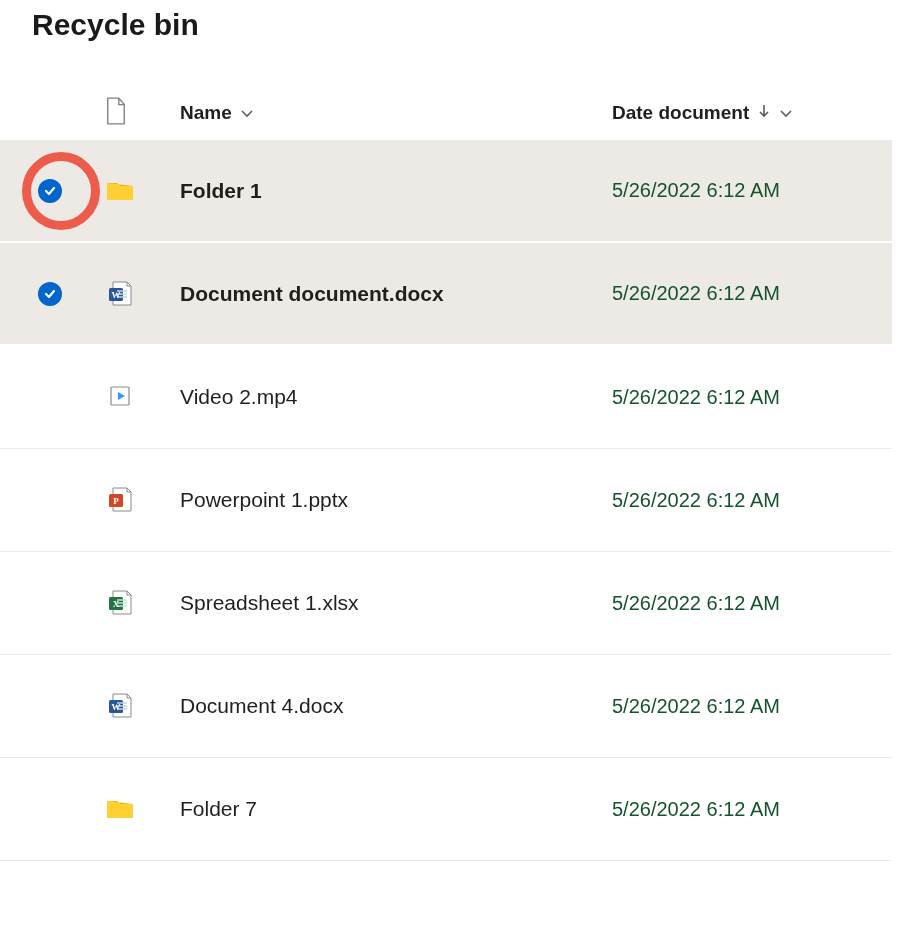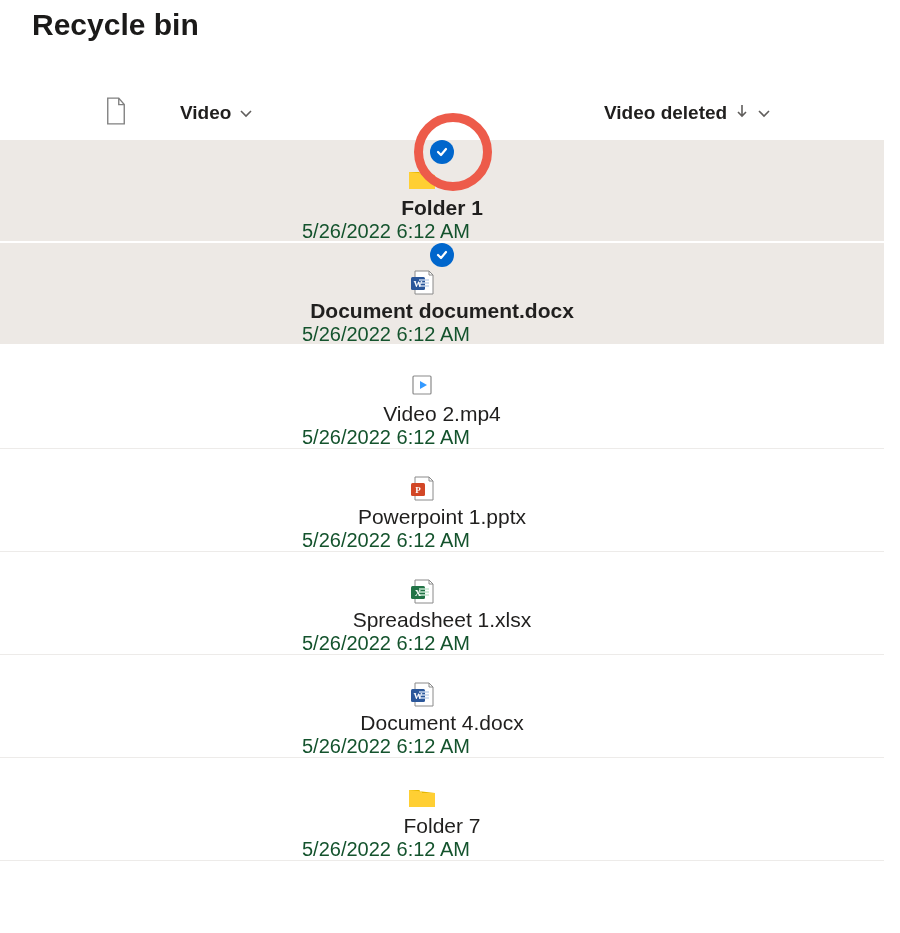--- a/index.html
+++ b/index.html
@@ -6,21 +6,21 @@
   html, body {
     margin: 0;
     padding: 0;
     font-family: "Segoe UI", -apple-system, BlinkMacSystemFont, sans-serif;
     background: #ffffff;
     color: #201f1e;
     width: 900px;
     height: 933px;
   }
   .page {
-    padding: 8px 16px 0 0;
+    padding: 8px 8px 0 0;
   }
   .page-title {
     font-size: 30px;
     font-weight: 700;
     margin: 0 0 54px 32px;
     color: #1b1a19;
   }
   .list { width: 100%; }
   .header-row {
     display: flex;
@@ -43,21 +43,20 @@
   }
   .header-icon svg { width: 22px; height: 28px; }
   .chev { display:inline-flex; }
   .chev svg { width:14px; height:14px; stroke:#605e5c; }
   .sort-arrow svg { width:14px; height:16px; stroke:#605e5c; fill:#605e5c; }
   .row {
     display: flex;
     align-items: center;
     height: 103px;
     border-bottom: 1px solid #edebe9;
-    flex-direction: column;
   }
   .row.selected {
     background: #ede9e5;
     border-bottom: 2px solid #ffffff;
   }
   .check-circle {
     width: 24px;
     height: 24px;
     border-radius: 50%;
     display:flex;
@@ -103,31 +102,31 @@
       <div class="col-check"></div>
       <div class="col-icon">
         <span class="header-icon">
           <svg viewBox="0 0 24 30">
               <path d="M3 1 H15 L21 8 V29 H3 Z M15 1 V8 H21" fill="none" stroke="#808080" stroke-width="1.5"></path>
             </svg>
         </span>
       </div>
       <div class="col-name">
         <span class="header-label">
-          <span>Video</span>
+          <span>Name</span>
           <span class="chev">
             <svg viewBox="0 0 14 14">
                 <path d="M2 5 L7 10 L12 5" fill="none" stroke="#605e5c" stroke-width="1.6"></path>
               </svg>
           </span>
         </span>
       </div>
       <div class="col-date">
         <span class="header-label">
-          <span>Video deleted</span>
+          <span>Date document</span>
           <span class="sort-arrow">
             <svg viewBox="0 0 14 16">
                 <path d="M7 2 V13 M3 9 L7 13 L11 9" fill="none" stroke="#605e5c" stroke-width="1.6"></path>
               </svg>
           </span>
           <span class="chev">
             <svg viewBox="0 0 14 14">
                 <path d="M2 5 L7 10 L12 5" fill="none" stroke="#605e5c" stroke-width="1.6"></path>
               </svg>
           </span>

